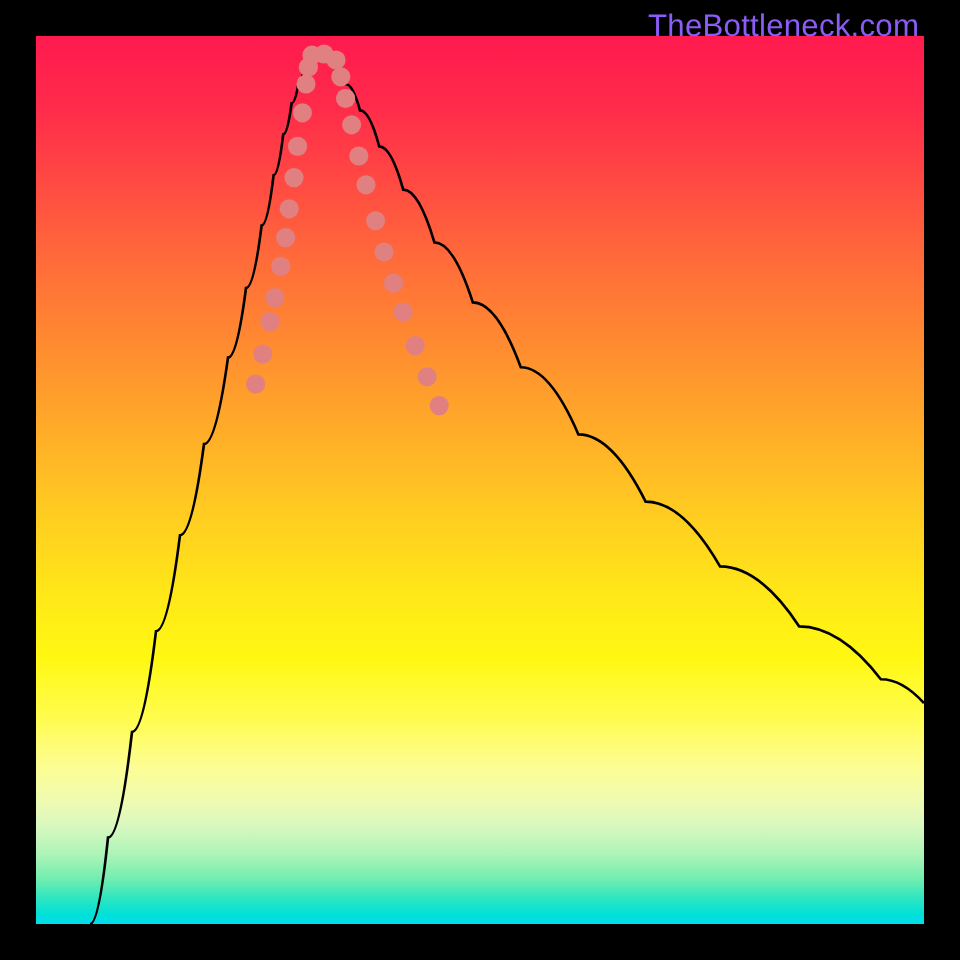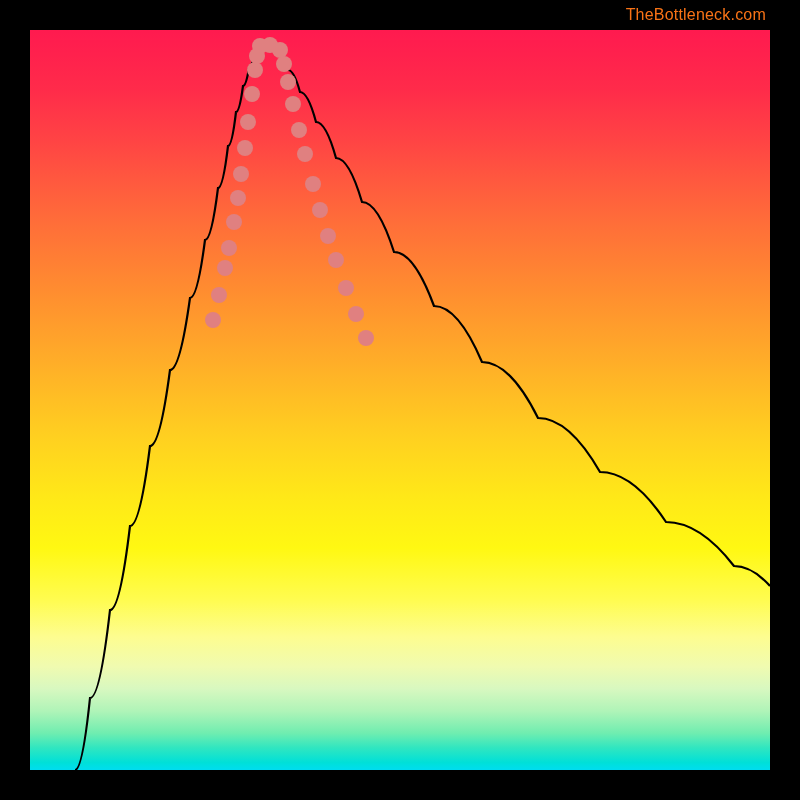--- a/index.html
+++ b/index.html
@@ -30,22 +30,22 @@
       #70edb0 95%,
       #30e6c0 97%,
       #00e0d8 99%,
       #00ddf0 100%);
   }
 
   .watermark {
     position: absolute;
     top: 6px;
     right: 34px;
-    color: #f97316;
-    font-size: 16px;
+    color: #8b5cf6;
+    font-size: 26px;
     font-weight: 400;
     letter-spacing: 0.2px;
     z-index: 5;
   }
 
   svg.curves {
     position: absolute;
     left: 30px;
     top: 30px;
     width: 740px;

